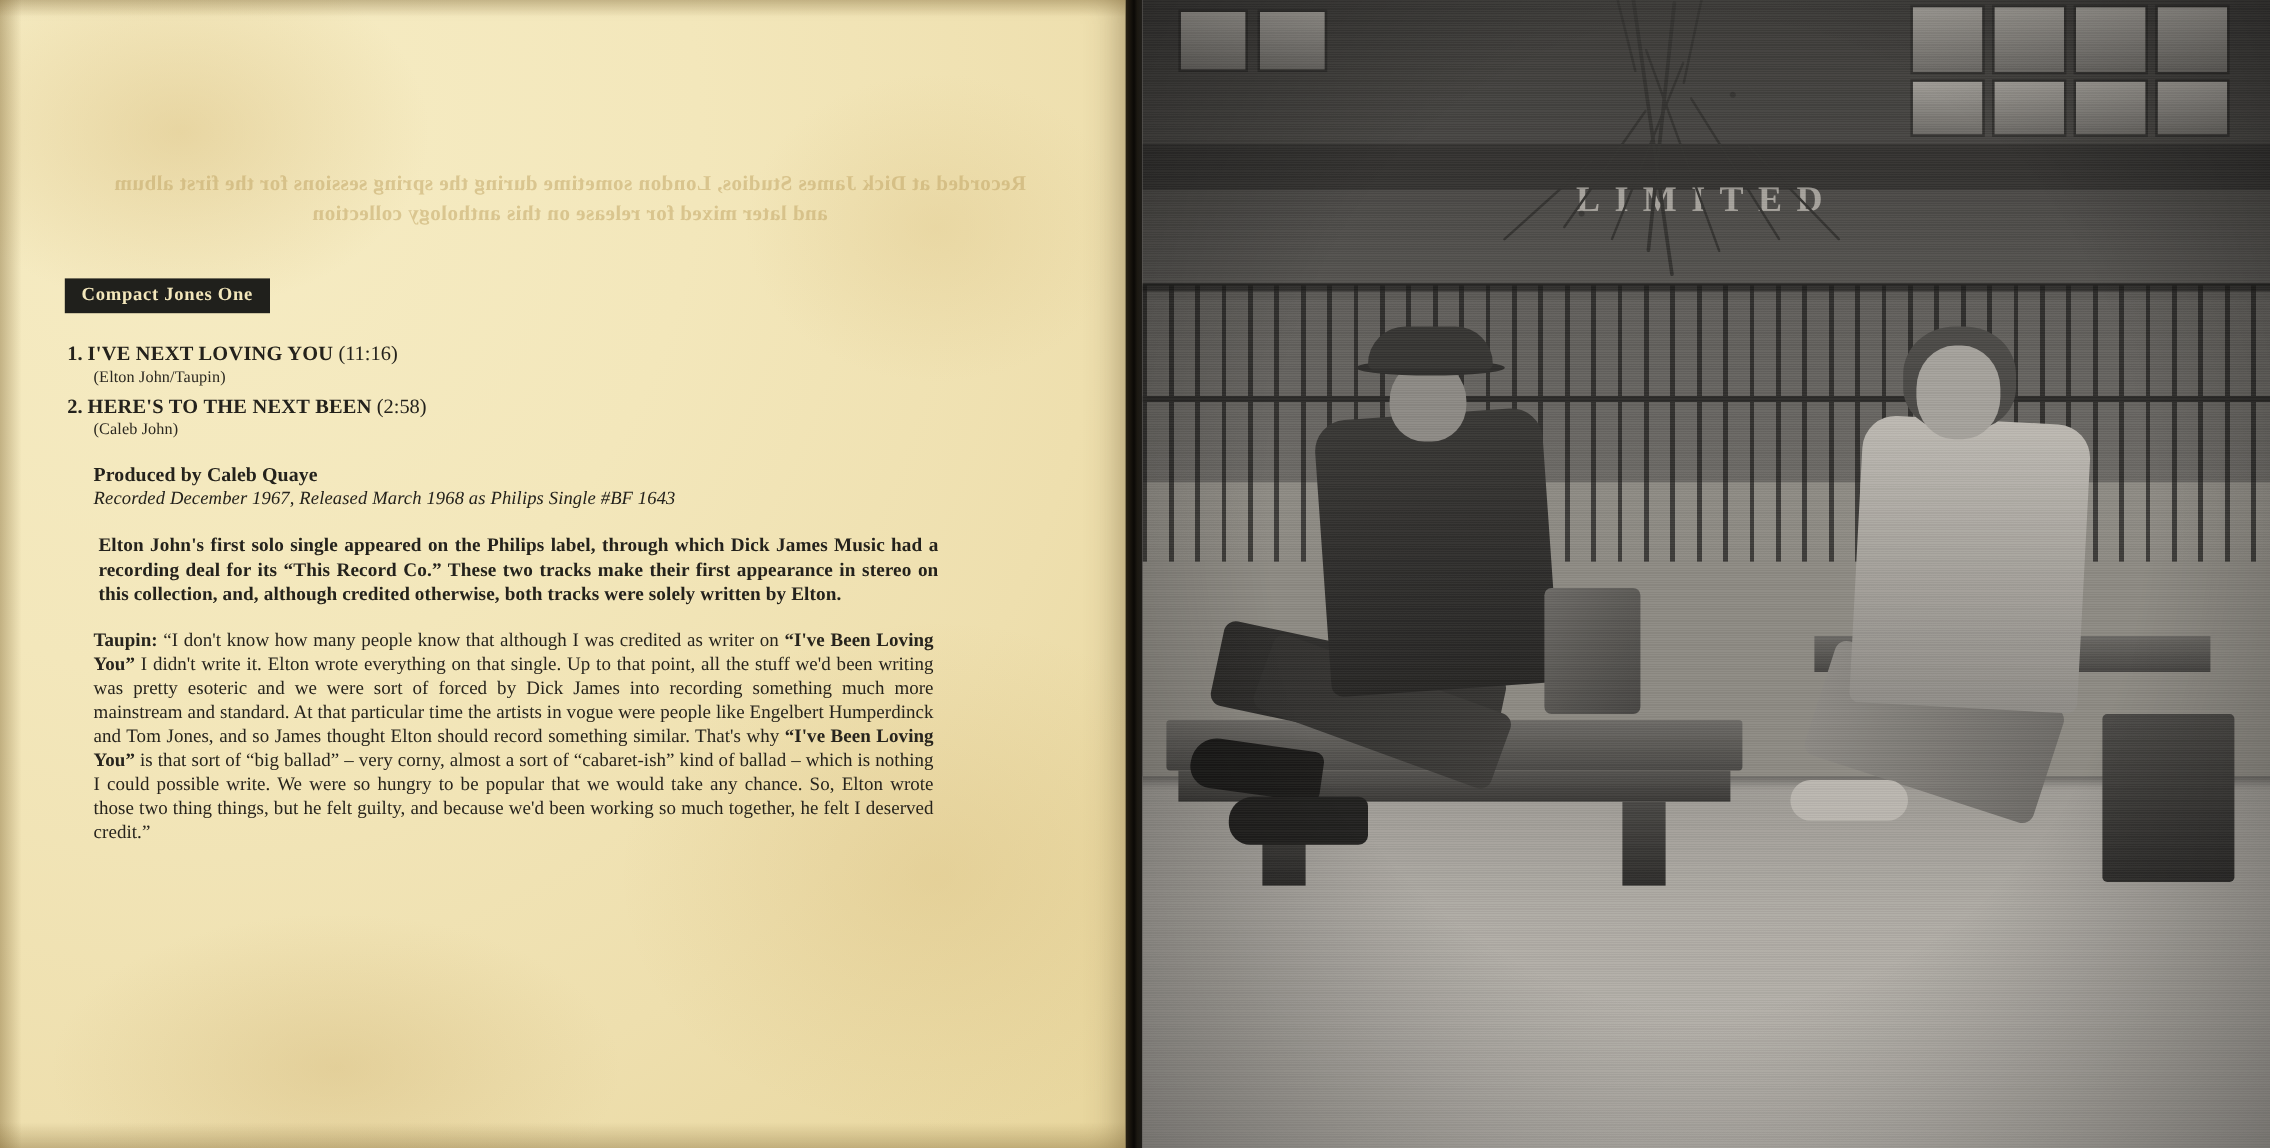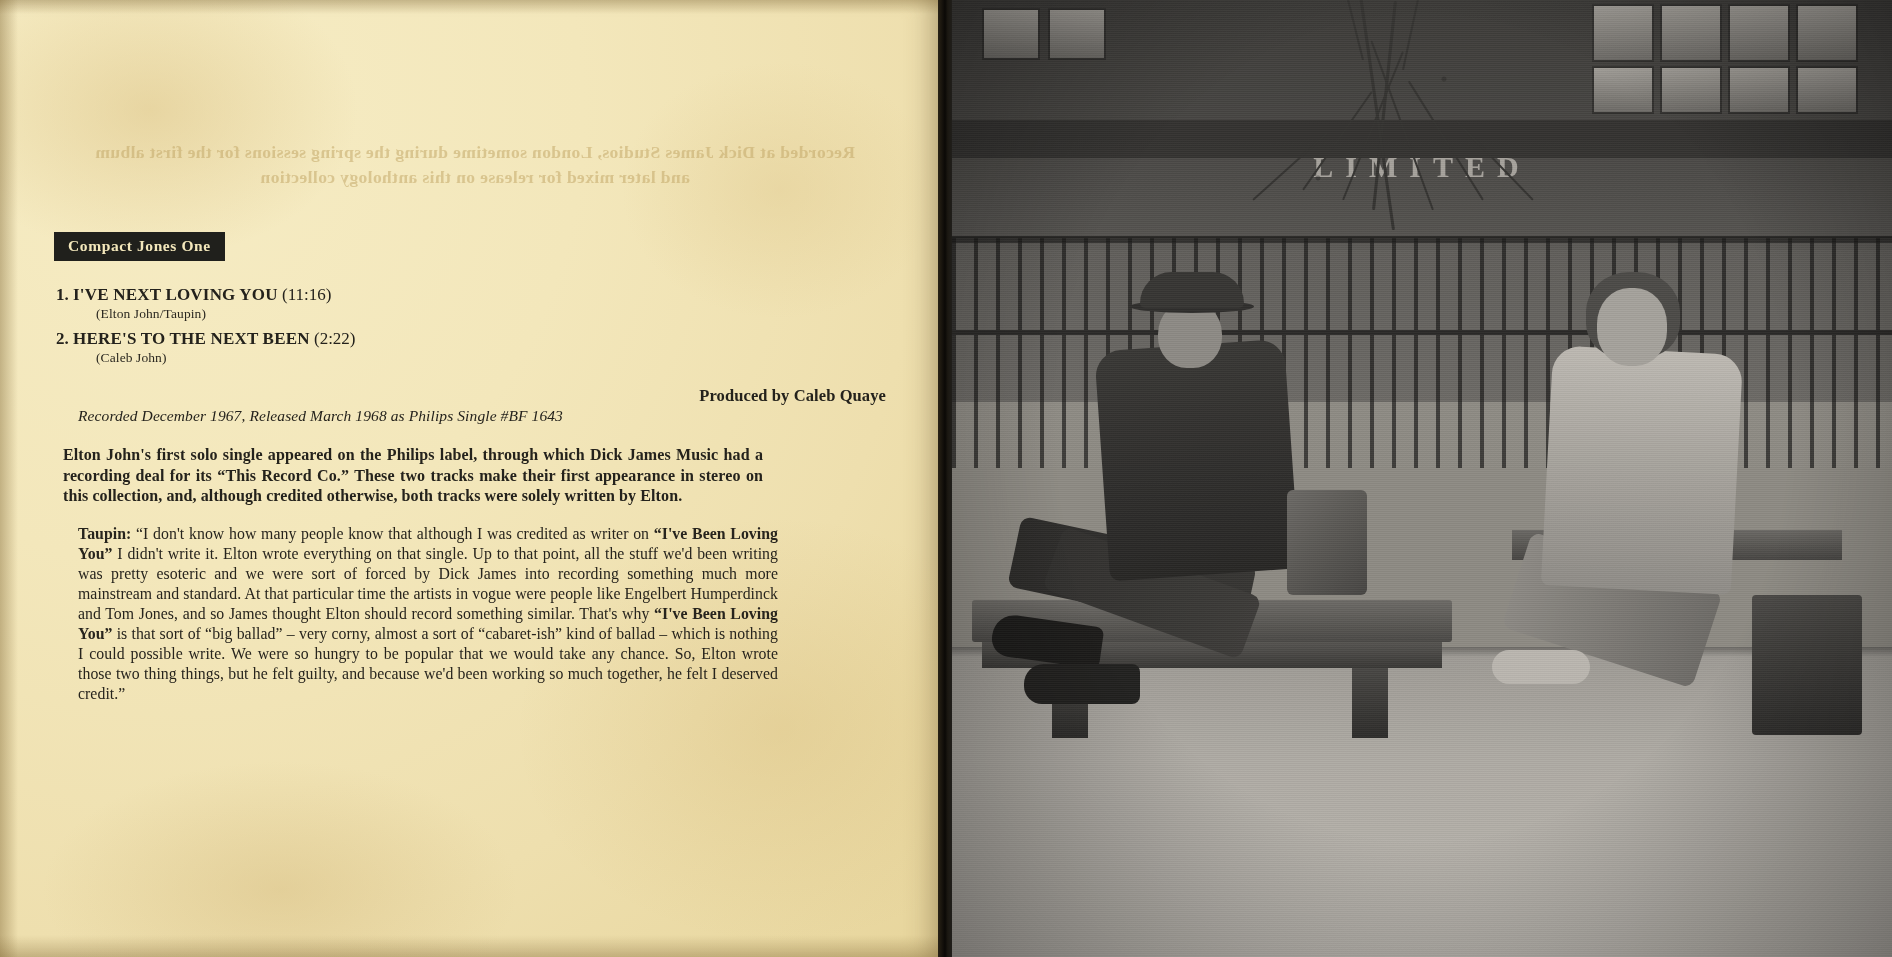--- a/index.html
+++ b/index.html
@@ -115,47 +115,46 @@
   .track-title {
     font-weight: bold;
     letter-spacing: 0.2px;
   }
   .track-time {
     font-weight: normal;
   }
   .track-credit {
     font-size: 13.5px;
     color: #2b2820;
-    margin-left: 40px;
+    margin-left: 22px;
     margin-top: 1px;
     letter-spacing: 0.1px;
   }
 
   .produced {
     margin-top: 20px;
     margin-left: 22px;
   }
   .produced-line1 {
     font-weight: bold;
     font-size: 16.5px;
     color: #24221c;
     letter-spacing: 0.1px;
-    text-align: right;
   }
   .produced-line2 {
     font-size: 15.5px;
     color: #24221c;
     margin-top: 1px;
     letter-spacing: 0.1px;
     font-style: italic;
   }
 
   .blurb {
     margin-top: 20px;
-    margin-left: 7px;
+    margin-left: 26px;
     width: 700px;
     font-weight: bold;
     font-size: 16px;
     line-height: 20.5px;
     color: #24221c;
     text-align: justify;
     letter-spacing: 0.1px;
   }
 
   .quote {
@@ -390,21 +389,21 @@
             <span class="track-title">I'VE NEXT LOVING YOU</span>
             <span class="track-time">(11:16)</span>
           </div>
           <div class="track-credit">(Elton John/Taupin)</div>
         </div>
 
         <div class="track">
           <div class="track-line">
             <span class="track-num">2.</span>
             <span class="track-title">HERE'S TO THE NEXT BEEN</span>
-            <span class="track-time">(2:22)</span>
+            <span class="track-time">(2:58)</span>
           </div>
           <div class="track-credit">(Caleb John)</div>
         </div>
 
       </div>
 
       <div class="produced">
         <div class="produced-line1">Produced by Caleb Quaye</div>
         <div class="produced-line2">Recorded December 1967, Released March 1968 as Philips Single #BF 1643</div>
       </div>

